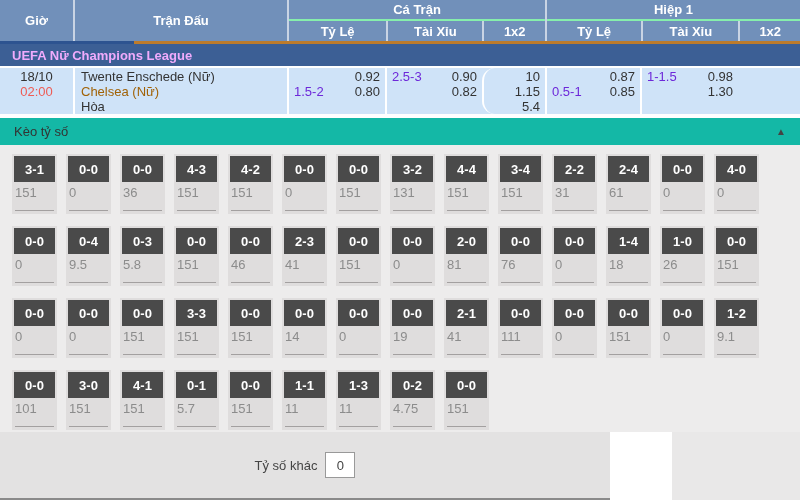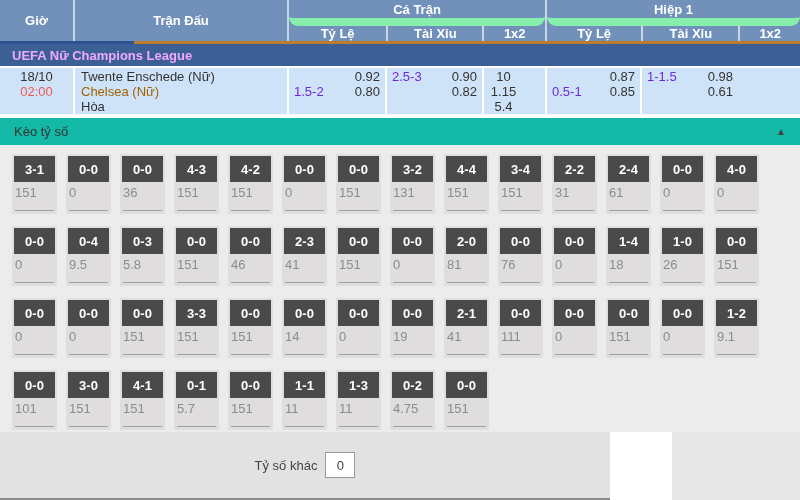--- a/index.html
+++ b/index.html
@@ -10,21 +10,21 @@
   }
   
   .hdr{display:flex;height:41px;background:#7190ba;color:#fff;font-weight:bold;font-size:13px;}
   .hc{box-sizing:border-box;display:flex;align-items:center;justify-content:center;}
   .hc+.hc,.grp+.grp{border-left:2px solid #c9d4e4;}
   .hc-time{width:73px;}
   .hc-match{width:214px;border-left:2px solid #c9d4e4;}
   .grp{box-sizing:border-box;display:flex;flex-direction:column;border-left:2px solid #c9d4e4;}
   .grp-full{width:258px;}
   .grp-half{width:255px;text-align:right;}
-  .grp-top{height:19px;display:flex;align-items:center;justify-content:center;border-bottom:8px solid #86efac;border-radius:9px;}
+  .grp-top{height:19px;display:flex;align-items:center;justify-content:center;border-bottom:2px solid #86efac;}
   .grp-bot{flex:1;display:flex;}
   .sub{box-sizing:border-box;display:flex;align-items:center;justify-content:center;}
   .sub+.sub{border-left:2px solid #c9d4e4;}
   .g1s1{width:98px}.g1s2{width:97px}.g1s3{width:63px}
   .g2s1{width:95px}.g2s2{width:98px}.g2s3{width:62px}
   .stripe{height:3px;display:flex;}
   .stripe .s-dark{width:134px;background:#2d5390;}
   .stripe .s-orange{flex:1;background:#bd7b2b;}
   
   .league{height:22px;background:#3c5f95;color:#f0abfc;font-weight:bold;font-size:13px;
@@ -38,21 +38,21 @@
   .mc-time{width:73px;text-align:center;}
   .mc-time .t-red{color:#ef5b54;}
   .mc-teams{width:214px;padding-left:6px;}
   .mc-teams .away{color:#a16207;}
   .mc-odds{display:flex;flex-direction:column;padding:1px 5px 0 5px;}
   .mc-f-hdp{width:98px}.mc-f-ou{width:97px}.mc-f-1x2{width:63px}
   .mc-h-hdp{width:95px}.mc-h-ou{width:98px}.mc-h-1x2{width:62px}
   .orow{display:flex;justify-content:space-between;height:15px;}
   .line-red{color:#6d28d9;font-weight:normal;}
   .oval{margin-left:auto;}
-  .mc-1x2col{text-align:center;padding:1px 22px 0 0;}
+  .mc-1x2col{text-align:right;padding:1px 5px 0 0;border-radius:13px;}
   
   .keo{height:27px;background:#14b8a6;display:flex;align-items:center;
     justify-content:space-between;padding:0 14px;font-size:13px;color:#333;}
   .keo .arrow{font-size:10px;color:#444;cursor:pointer;}
   
   .tiles{background:#edecec;height:287px;box-sizing:border-box;padding:9px 0 0 12px;overflow:hidden;}
   .trow{display:flex;margin-bottom:12px;height:60px;}
   .tcell{width:45px;margin-right:9px;background:#dfdddd;display:flex;flex-direction:column;cursor:pointer;}
   .tscore{height:26px;margin:2px 2px 0;background:#4a4a4a;color:#fff;font-weight:bold;
     font-size:13px;display:flex;align-items:center;justify-content:center;}
@@ -153,21 +153,21 @@
           <span class="oval">0.85</span>
         </div>
     </div>
     <div class="mc mc-odds mc-h-ou">
       <div class="orow">
           <span class="line-red">1-1.5</span>
           <span class="oval">0.98</span>
         </div>
       <div class="orow">
           <span></span>
-          <span class="oval">0.61</span>
+          <span class="oval">1.30</span>
         </div>
     </div>
   </div>
   <div class="gap4"></div>
 
   <div class="keo">
     <span>Kèo tỷ số</span>
     <span class="arrow">▲</span>
   </div>
 

